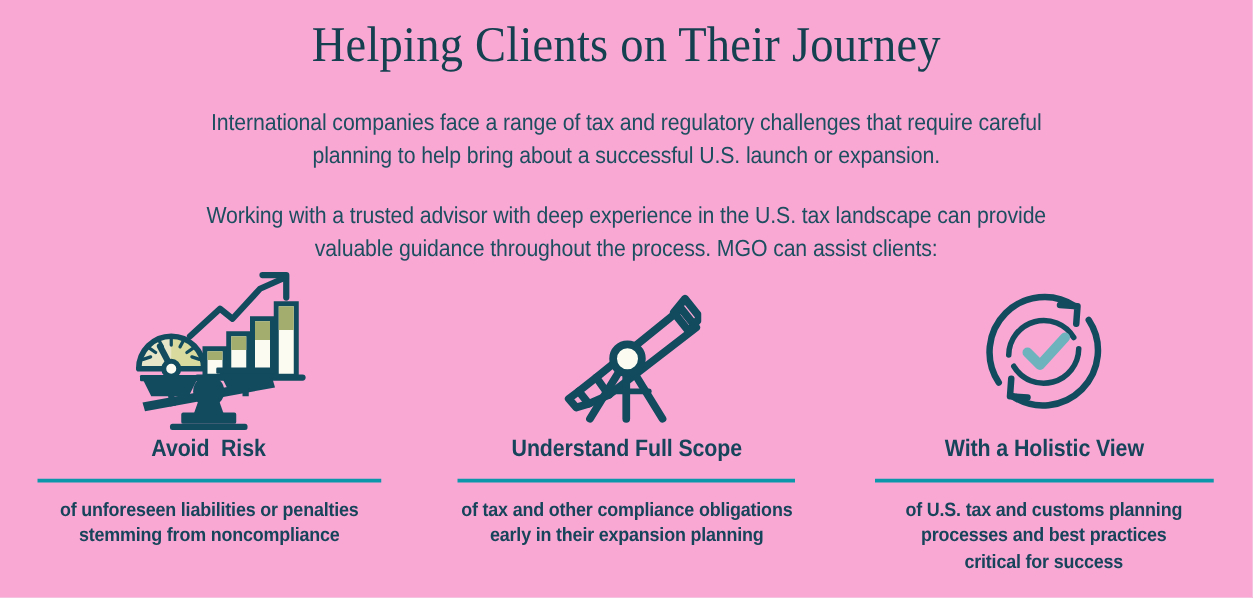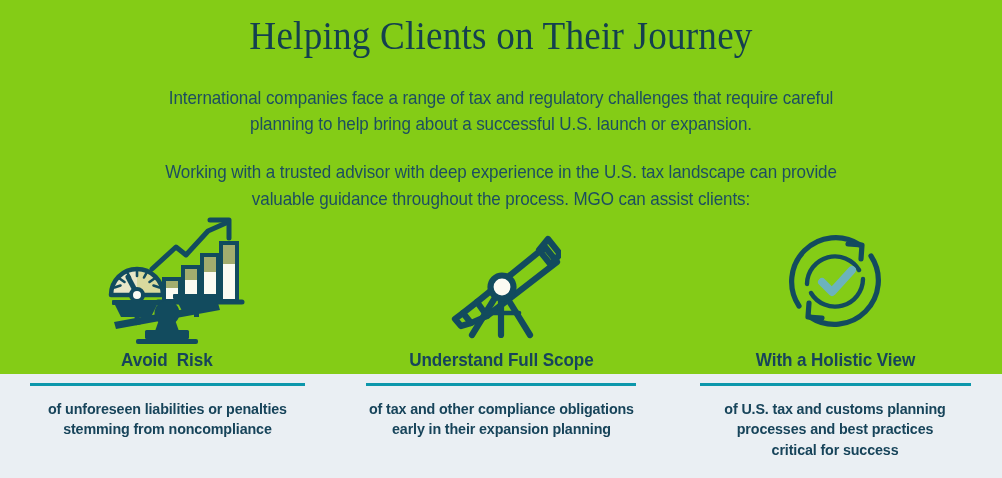--- a/index.html
+++ b/index.html
@@ -9,22 +9,22 @@
   body {
     width: 1002px;
     height: 478px;
     background: #eaeff3;
     font-family: "Liberation Sans", sans-serif;
     overflow: hidden;
   }
   #infographic {
     position: relative;
     width: 1002px;
-    height: 374px;
-    background: #84cc16;
+    height: 478px;
+    background: #f9a8d4;
   }
 
   
   .header {
     text-align: center;
     padding-top: 14px;
   }
   .main-title {
     font-family: "Liberation Serif", serif;
     font-size: 40px;

